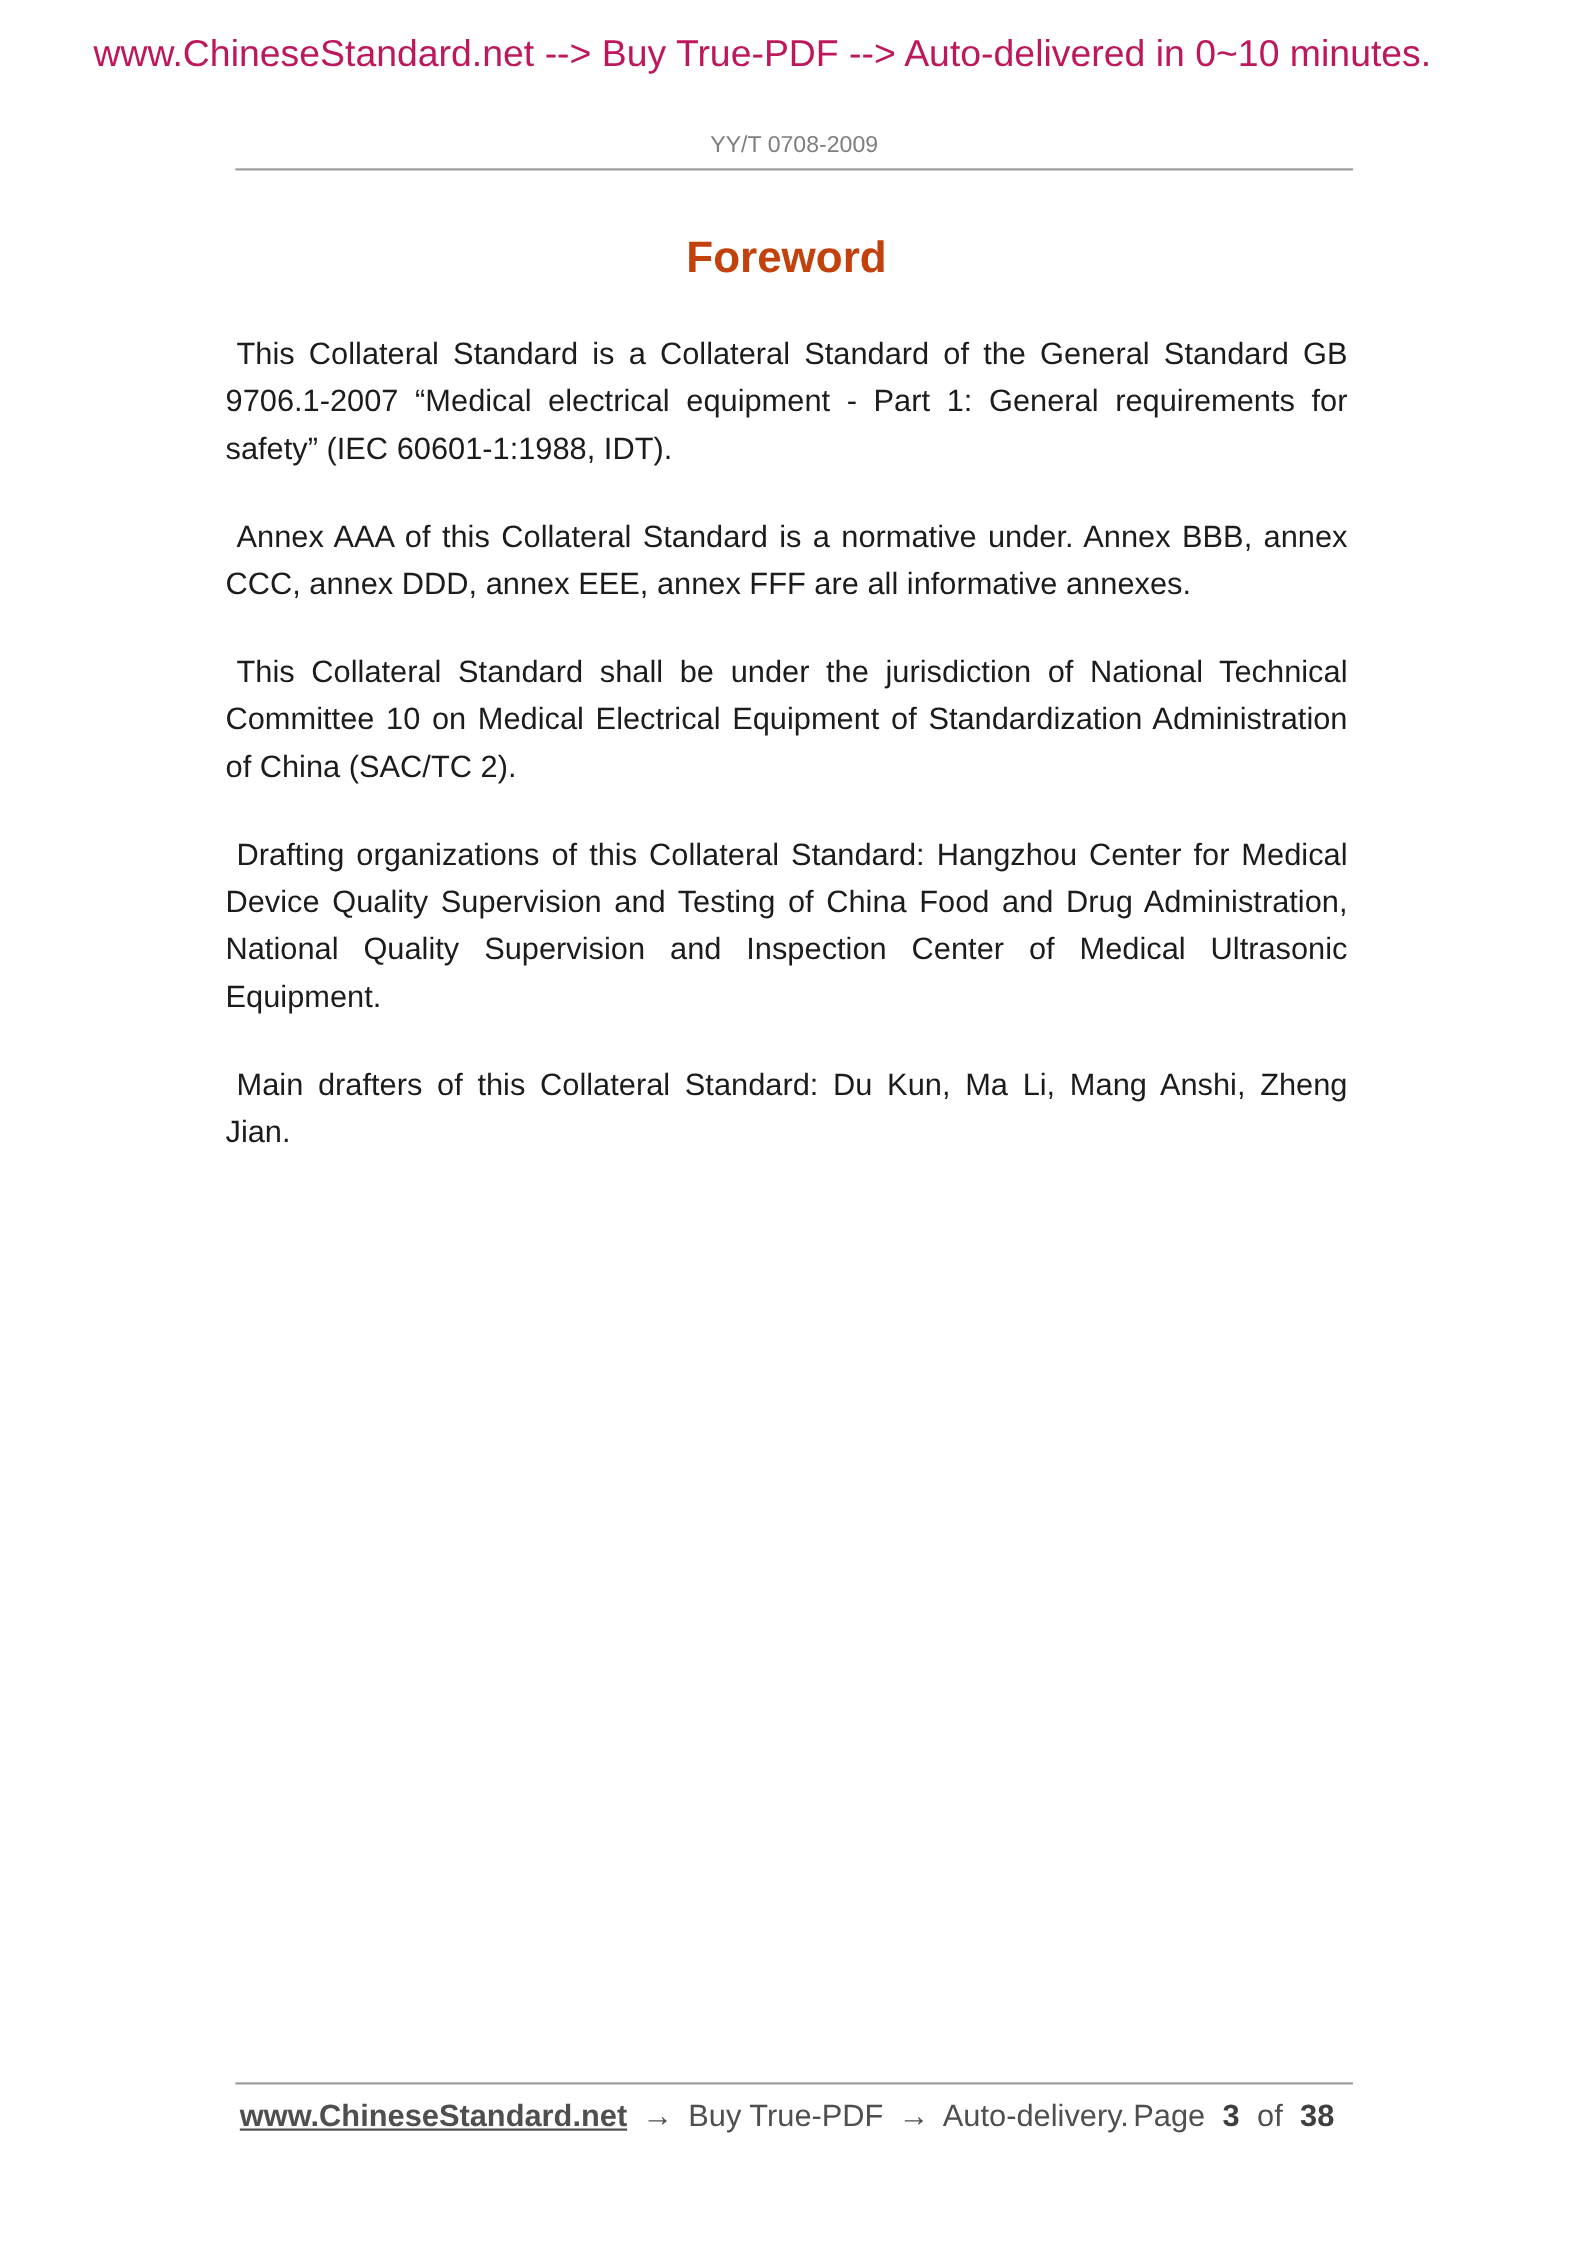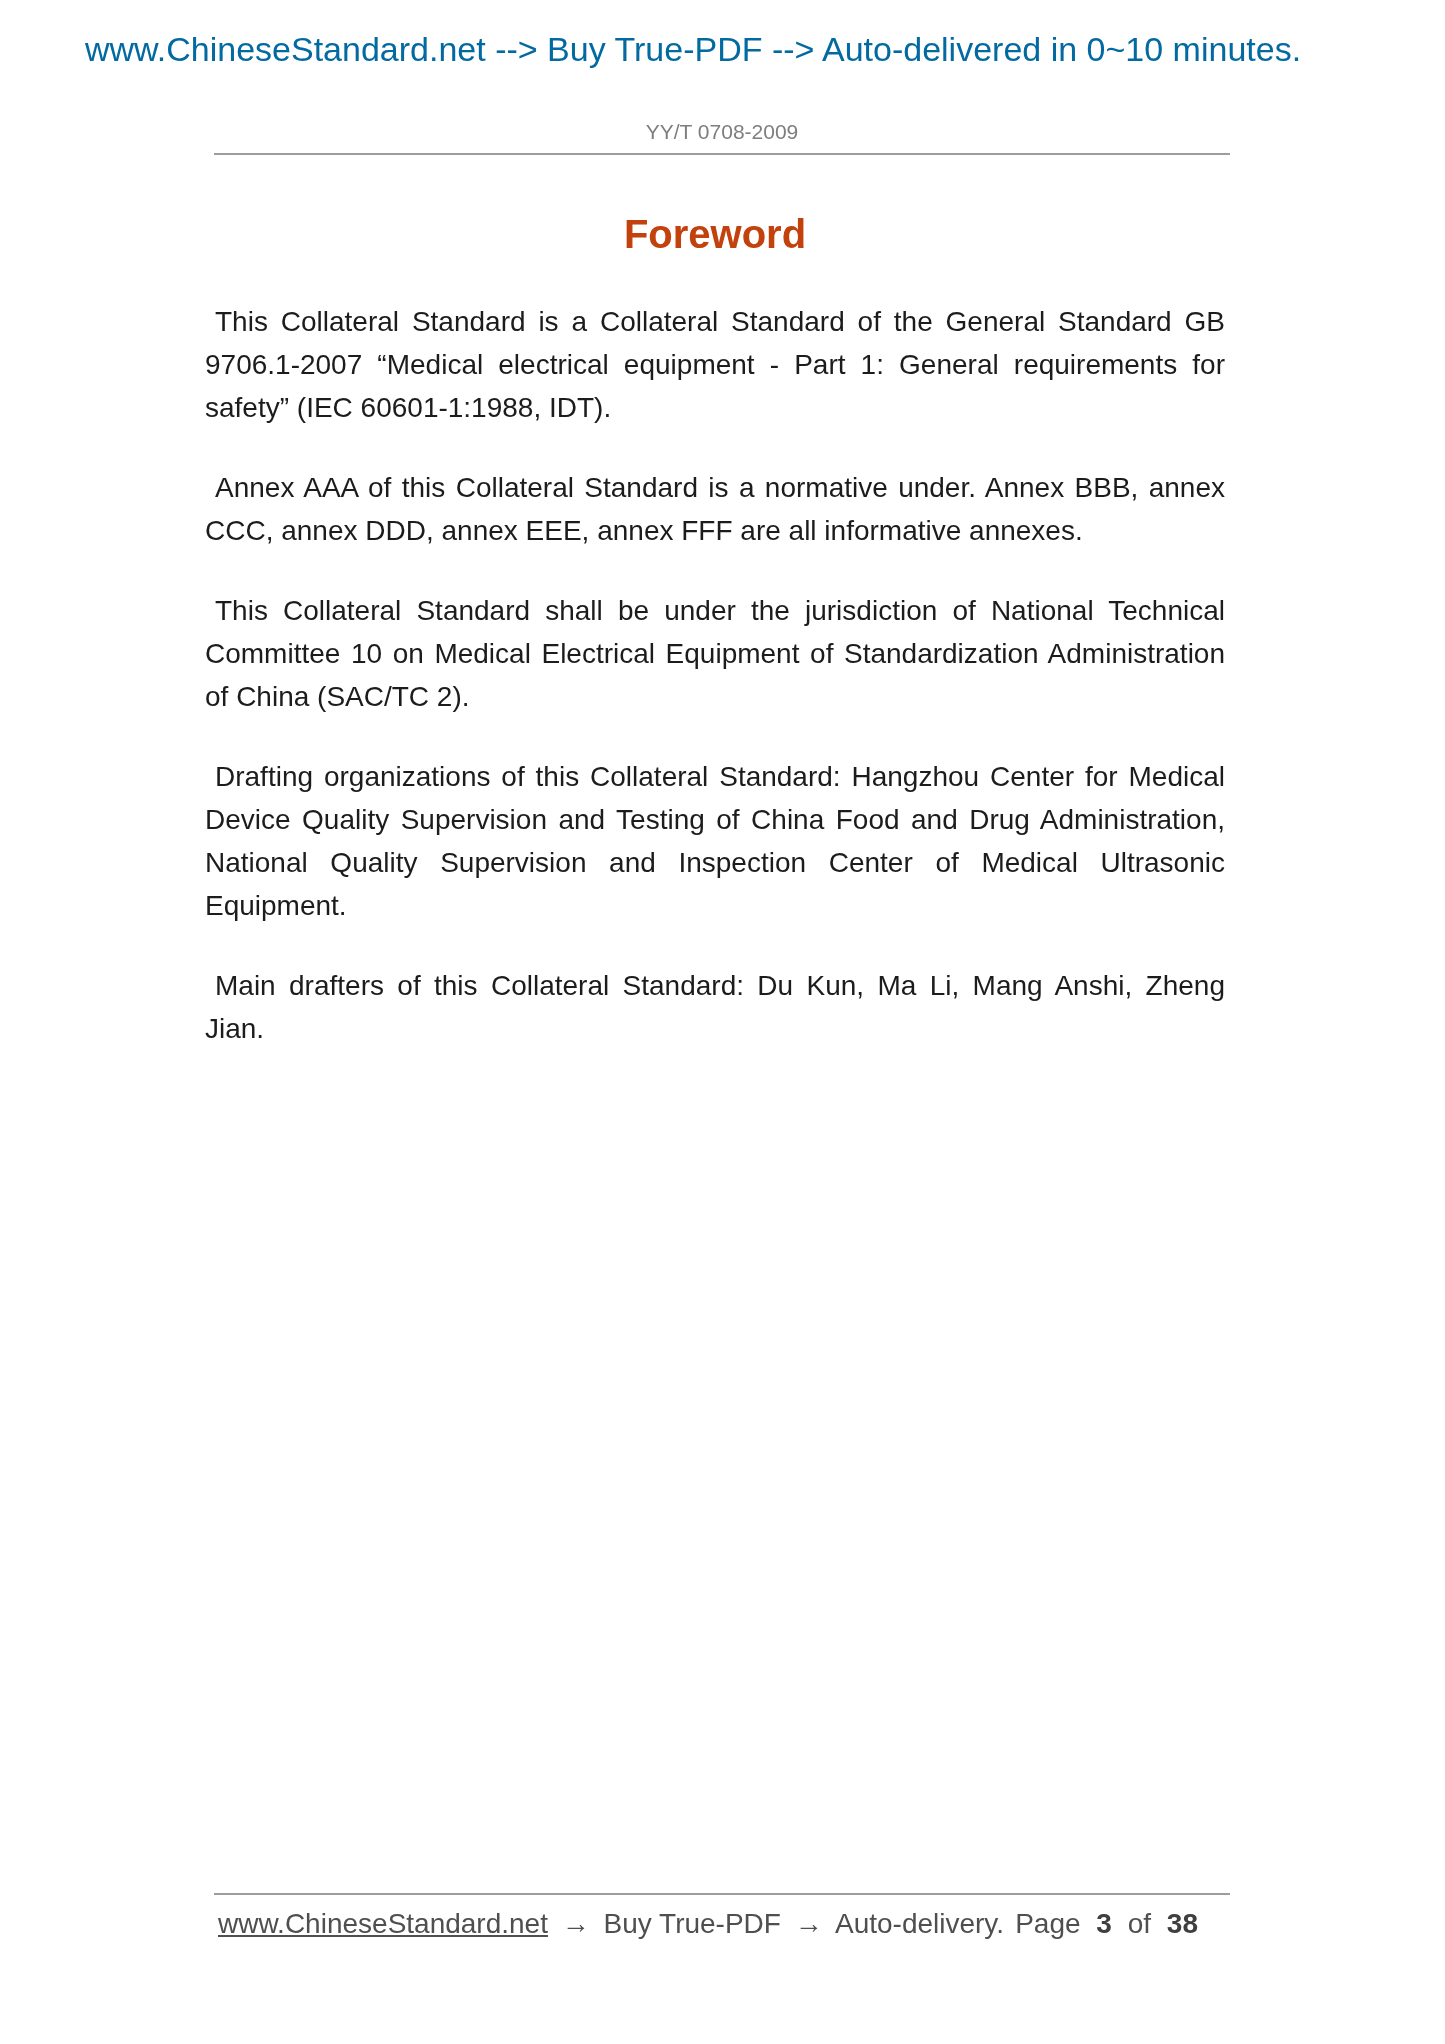--- a/index.html
+++ b/index.html
@@ -12,21 +12,21 @@
     height: 2044px;
     background: #ffffff;
     overflow: hidden;
   }
 
   .promo {
     position: absolute;
     left: 85px;
     top: 30px;
     font-size: 34px;
-    color: #0369a1;
+    color: #be185d;
     white-space: nowrap;
   }
 
   .docnum {
     position: absolute;
     left: 214px;
     top: 100px;
     width: 1016px;
     text-align: center;
     font-size: 21px;
@@ -81,20 +81,21 @@
     align-items: baseline;
     font-size: 28px;
     color: #4f4f4f;
   }
 
   .footer-left { white-space: nowrap; }
   .footer-left .site-link {
     color: #4f4f4f;
     text-decoration: underline;
     cursor: pointer;
+    font-weight: bold;
   }
   .footer-left .arrow { padding: 0 6px; color: #4f4f4f; }
 
   .footer-right { white-space: nowrap; padding-right: 28px; }
   .footer-right span { padding: 0 4px; }
   .footer-right .bold { font-weight: bold; color: #3f3f3f; }
 </style>
 </head>
 <body>
 

